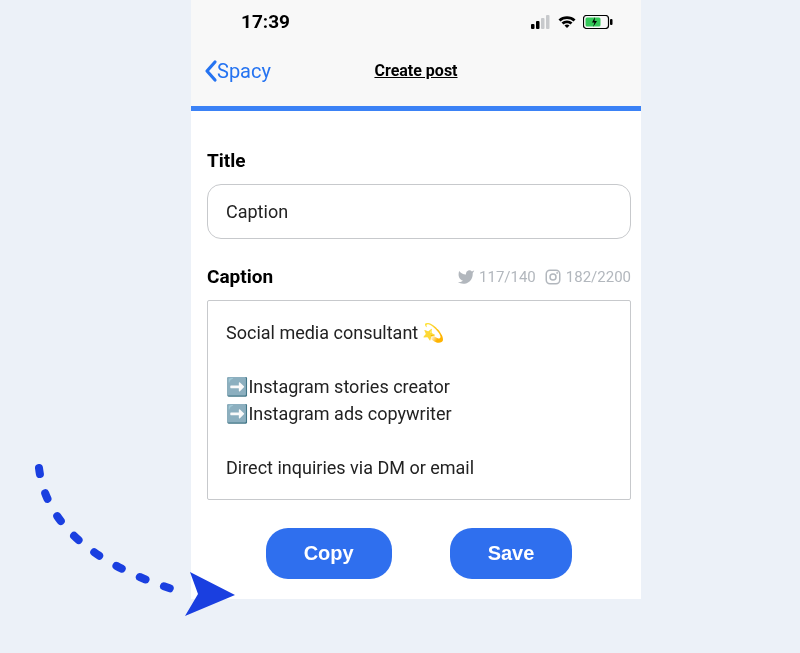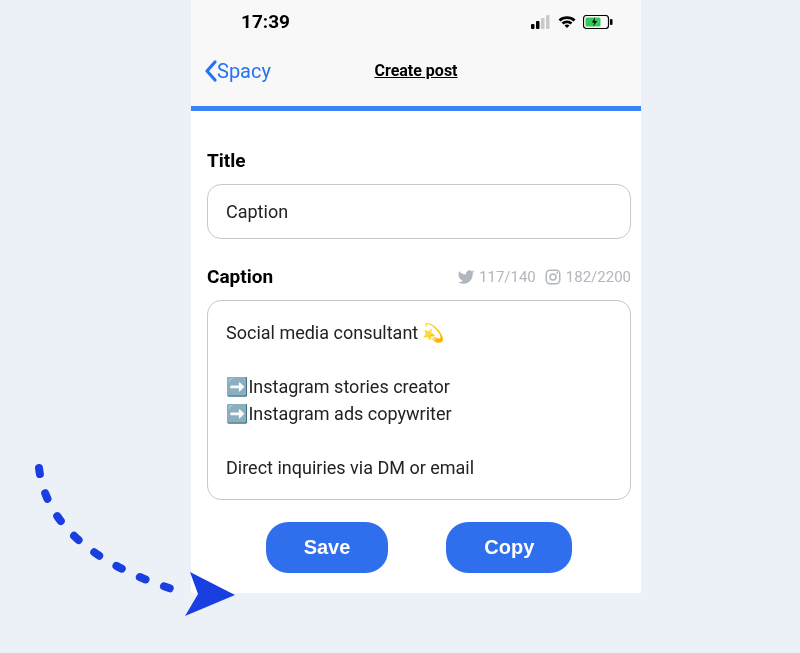--- a/index.html
+++ b/index.html
@@ -97,27 +97,27 @@
       border: 1px solid #c7c9cc;
       border-radius: 14px;
       padding: 16px 18px;
       font-size: 18px;
       color: #222;
       background: #fff;
       margin-bottom: 26px;
     }
     .caption-box {
       border: 1px solid #c7c9cc;
-      border-radius: 14px;
+      border-radius: 2px;
       padding: 18px 18px;
       font-size: 18px;
       color: #222;
       background: #fff;
       line-height: 1.5;
-      margin-bottom: 22px;
+      margin-bottom: 28px;
       white-space: pre-wrap;
     }
     .buttons {
       display: flex;
       justify-content: center;
       gap: 58px;
     }
     .btn {
       background: #2f6fee;
       color: #fff;
@@ -198,22 +198,22 @@
     </div>
 
     <div class="caption-box">Social media consultant 💫
 
 ➡️Instagram stories creator
 ➡️Instagram ads copywriter
 
 Direct inquiries via DM or email</div>
 
     <div class="buttons">
+      <button class="btn">Copy</button>
       <button class="btn">Save</button>
-      <button class="btn">Copy</button>
     </div>
   </div>
 
 </div>
 
 <svg class="arrow-annotation" width="230" height="160" viewBox="0 0 230 160">
   <path d="M 14 8 Q 24 90 150 130" stroke="#1a3fe0" stroke-width="8" fill="none" stroke-linecap="round" stroke-dasharray="6 20"></path>
   <path d="M 165 112 L 210 135 L 160 156 L 173 134 Z" fill="#1a3fe0"></path>
 </svg>
 

